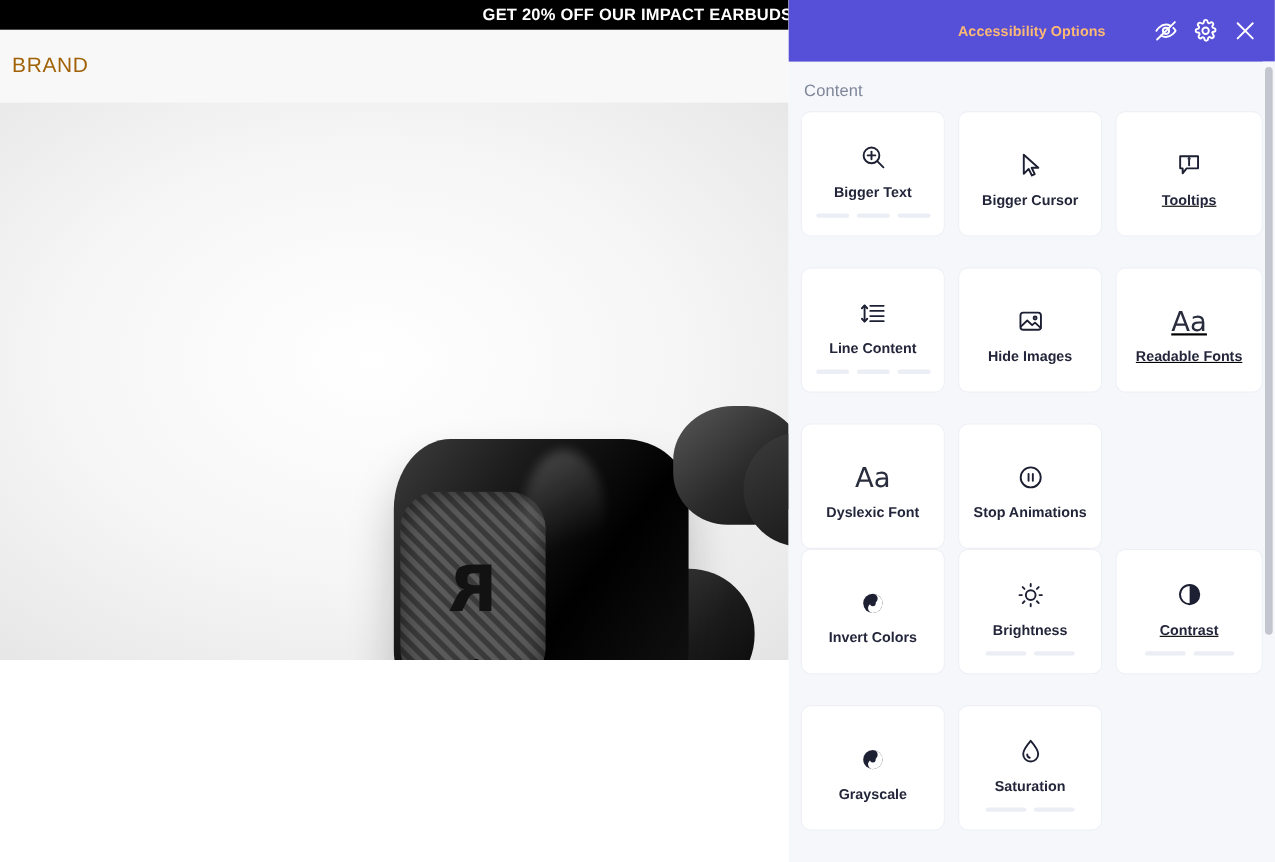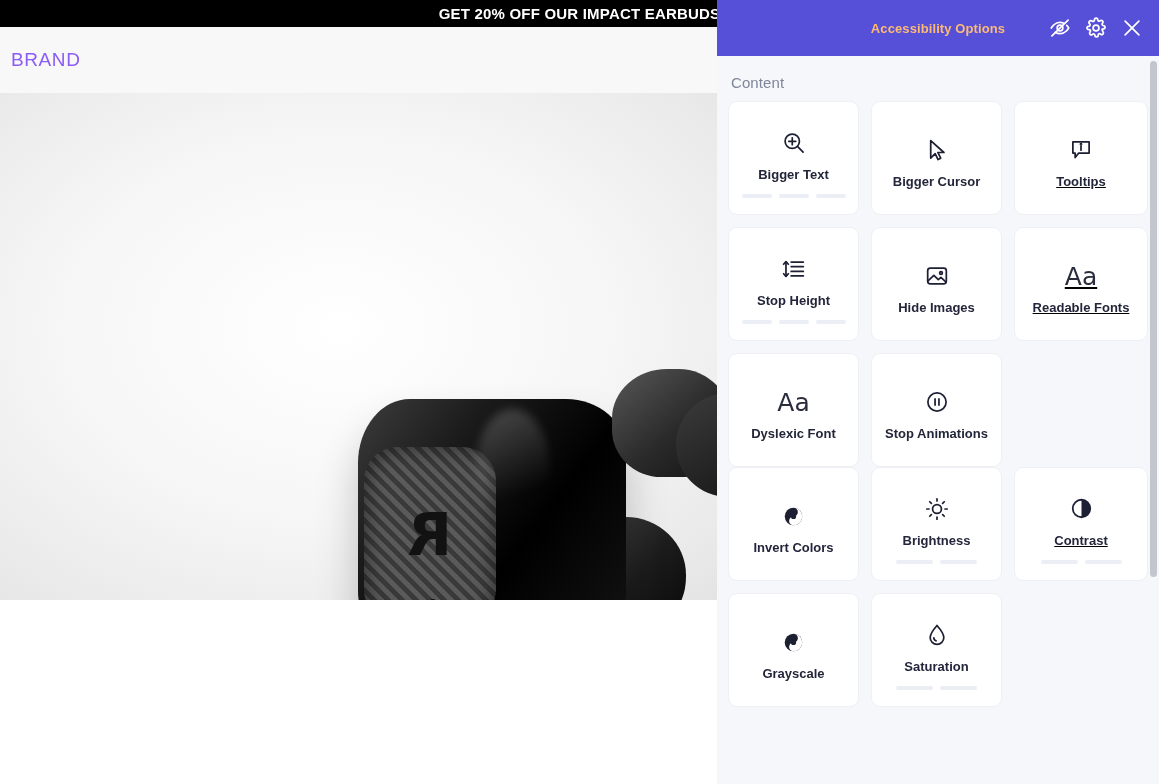--- a/index.html
+++ b/index.html
@@ -57,21 +57,21 @@
     background: #f8f8f8;
     display: flex;
     align-items: center;
     padding-left: 11px;
     position: relative;
     z-index: 2;
   }
   .brand-word {
     font-size: 19px;
     letter-spacing: .6px;
-    color: #8b5cf6;
+    color: #a16207;
     font-family: "Liberation Sans", sans-serif;
   }
 
   .hero {
     position: absolute;
     left: 0; top: 93px;
     width: 717px;
     height: 691px;
     overflow: hidden;
     background:
@@ -289,21 +289,21 @@
     font-size: 15px;
     color: #7f8699;
     margin: 0 0 10px 3px;
     letter-spacing: .1px;
   }
   .section-label.colors { margin-top: 24px; }
 
   .grid {
     display: grid;
     grid-template-columns: repeat(3, 131px);
-    gap: 12px 12px;
+    gap: 28px 12px;
   }
 
   .card {
     height: 114px;
     background: #ffffff;
     border-radius: 9px;
     border: 1px solid #eef0f6;
     display: flex;
     flex-direction: column;
     align-items: center;
@@ -499,21 +499,21 @@
             <svg width="26" height="26" viewBox="0 0 24 24" fill="none" stroke="currentColor" stroke-width="1.6" stroke-linecap="round" stroke-linejoin="round">
               <line x1="4.6" y1="5.4" x2="4.6" y2="18.6"></line>
               <polyline points="2.4,7.6 4.6,5.2 6.8,7.6"></polyline>
               <polyline points="2.4,16.4 4.6,18.8 6.8,16.4"></polyline>
               <line x1="9.4" y1="5.6" x2="20.6" y2="5.6"></line>
               <line x1="9.4" y1="9.8" x2="20.6" y2="9.8"></line>
               <line x1="9.4" y1="14.2" x2="20.6" y2="14.2"></line>
               <line x1="9.4" y1="18.4" x2="20.6" y2="18.4"></line>
             </svg>
           </div>
-          <div class="card-label">Stop Height</div>
+          <div class="card-label">Line Content</div>
           <div class="levels">
             <span class="lv"></span>
             <span class="lv"></span>
             <span class="lv"></span>
           </div>
         </div>
 
         <div class="card">
           <div class="card-icon">
             <svg width="26" height="26" viewBox="0 0 24 24" fill="none" stroke="currentColor" stroke-width="1.6" stroke-linecap="round" stroke-linejoin="round">

